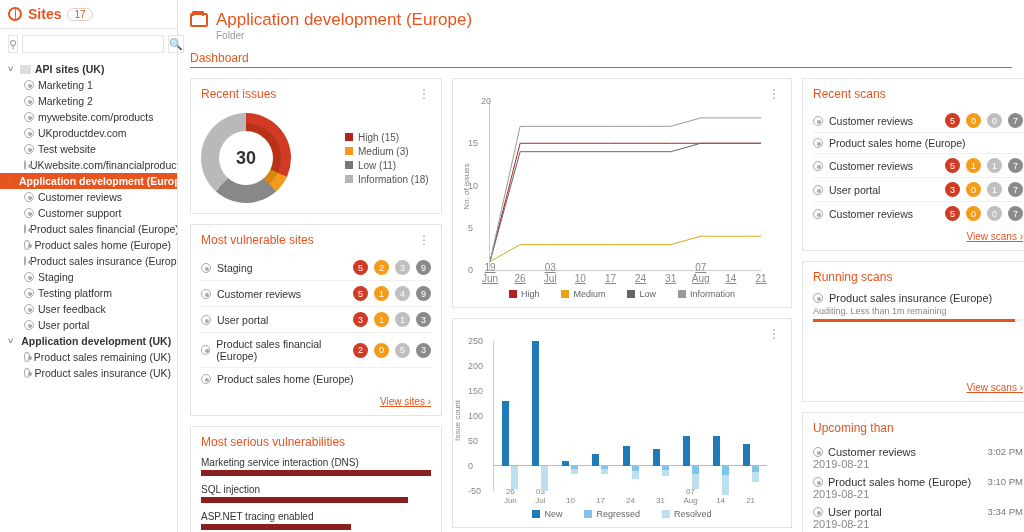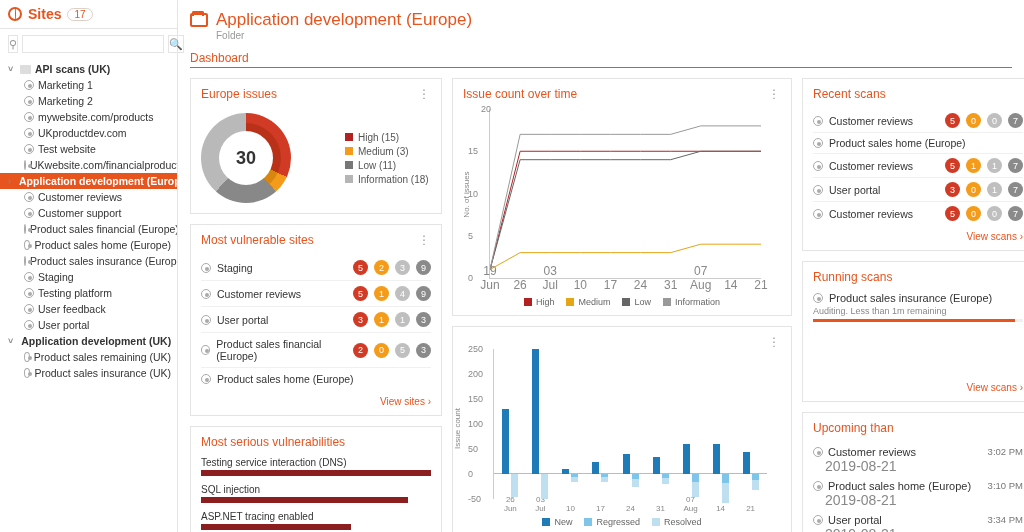--- a/index.html
+++ b/index.html
@@ -77,51 +77,51 @@
   .legend { font-size:10px; color:#555;}
   .legend div { display:flex; align-items:center; gap:5px; margin:3px 0;padding-left:36px;}
   .sw { width:8px; height:8px; display:inline-block;}
   
   .vlist .row { display:flex; align-items:center; justify-content:space-between; padding:5px 0; border-top:1px solid #f0f0f0; font-size:10.5px;}
   .vlist .row:first-child { border-top:none;}
   .vlist .left { display:flex; align-items:center; gap:6px;}
   .badges { display:flex; gap:6px;}
   .badge { width:15px; height:15px; border-radius:50%; color:#fff; font-size:9px; display:flex; align-items:center; justify-content:center;}
   .b-red{background:var(--badge-red);} .b-or{background:var(--badge-orange);} .b-gl{background:var(--badge-gray-light);} .b-g{background:var(--badge-gray);}
-  .viewlink { text-align:right; font-size:10px; color:var(--accent); margin-top:6px; cursor:pointer;}
+  .viewlink { text-align:right; font-size:10px; color:var(--accent); margin-top:6px; cursor:pointer;text-decoration:underline;}
   .viewlink::after{content:" ›";}
   
   .hbars .hrow { margin:3px 0 8px; font-size:10px;}
   .hbars .bar { height:6px; background:#8b1f1f; margin-top:2px;}
   
   .chart { position:relative; height:170px; border-left:1px solid #ccc; border-bottom:1px solid #ccc; margin:8px 20px 4px 26px;}
   .chart .yl { position:absolute; left:-22px; font-size:9px; color:#888; transform:translateY(50%);}
-  .chart .xl { position:absolute; bottom:-14px; font-size:12px; color:#888; transform:translateX(-50%);}
+  .chart .xl { position:absolute; bottom:-14px; font-size:10px; color:#888; transform:translateX(-50%);text-decoration:underline;}
   .chart svg { position:absolute; inset:0; width:100%; height:100%;}
   .axis-label-y { position:absolute; left:-20px; top:50%; transform:rotate(-90deg) translateX(18px); font-size:8px; color:#888;}
-  .inline-legend { display:flex; gap:12px; font-size:9px; color:#666; justify-content:center; margin-top:18px;}
+  .inline-legend { display:flex; gap:22px; font-size:9px; color:#666; justify-content:center; margin-top:18px;}
   .inline-legend span { display:flex; align-items:center; gap:4px;}
   .lsw { width:8px; height:8px;}
   
   .barchart { position:relative; height:150px; margin:8px 14px 4px 30px; border-left:1px solid #ccc;}
   .barchart .zero { position:absolute; left:0; right:0; height:1px; background:#bbb;}
   .barchart .yl { position:absolute; left:-26px; font-size:9px; color:#888; transform:translateY(50%);}
   .barchart .xl { position:absolute; bottom:-14px; font-size:8px; color:#888; transform:translateX(-50%);}
   .barchart .stack { position:absolute; width:7px;}
   .axis-label-y2 { position:absolute; left:-26px; top:50%; transform:rotate(-90deg) translateX(14px); font-size:8px; color:#888;}
   
   .rlist .row { display:flex; align-items:center; justify-content:space-between; padding:4px 0; border-bottom:1px solid #f0f0f0; font-size:10.5px;}
   .rlist .row:last-child{ border-bottom:none;}
   .rlist .left { display:flex; align-items:center; gap:6px;}
   .running .status { font-size:9px; color:#888; margin-top:2px;}
   .prog { height:3px; background:#f0f0f0; margin-top:3px; position:relative;}
   .prog::after { content:""; position:absolute; left:0; top:0; bottom:0; width:96%; background:var(--accent);}
   .up .row { display:flex; justify-content:space-between; padding:3px 0;}
   .up .row .t { font-size:9.5px; color:#777; white-space:nowrap;}
-  .up .info .d { font-size:14px; color:#888;margin-left:12px;}
+  .up .info .d { font-size:11px; color:#888;}
   .up .info .n { display:flex; align-items:center; gap:5px;}
 </style>
 </head>
 <body>
 
 <div class="app">
   <aside class="sidebar">
     <div class="sb-header">
       <span class="globe-icon"></span>
       <span class="title">Sites</span>
@@ -129,21 +129,21 @@
     </div>
     <div class="search-row">
       <span class="sbtn">⚲</span>
       <input type="text" placeholder="" style="">
       <span class="sbtn">🔍</span>
     </div>
     <div id="tree" class="tree">
         <div class="item lvl1">
           <span class="chev">˅</span>
           <span class="folder-mini"></span>
-          <span>API scans (UK)</span>
+          <span>API sites (UK)</span>
         </div>
         <div class="item lvl2">
           <span class="site-dot"></span>
           <span>Marketing 1</span>
         </div>
         <div class="item lvl2">
           <span class="site-dot"></span>
           <span>Marketing 2</span>
         </div>
         <div class="item lvl2">
@@ -226,21 +226,21 @@
     </div>
     <div class="subtitle">Folder</div>
     <div class="dash-label">Dashboard</div>
     <div class="dash-rule"></div>
 
     <div class="grid">
 
       <div class="col">
         <div class="panel">
           <span class="dots">⋮</span>
-          <h3>Europe issues</h3>
+          <h3>Recent issues</h3>
           <div class="body donut-wrap">
             <div class="donut">
               <div class="donut-center">30</div>
             </div>
             <div class="legend" id="donut-legend">
                 <div>
                   <span class="sw" style="background:#b22222"></span>
                   <span>High (15)</span>
                 </div>
                 <div>
@@ -319,40 +319,39 @@
                 <span class="badges"></span>
               </div>
             </div>
           <div class="viewlink">View sites</div>
         </div>
 
         <div class="panel">
           <h3>Most serious vulnerabilities</h3>
           <div class="body hbars" id="hbars">
               <div class="hrow">
-                <div>Testing service interaction (DNS)</div>
+                <div>Marketing service interaction (DNS)</div>
                 <div class="bar" style="width:100%"></div>
               </div>
               <div class="hrow">
                 <div>SQL injection</div>
                 <div class="bar" style="width:90%"></div>
               </div>
               <div class="hrow">
                 <div>ASP.NET tracing enabled</div>
                 <div class="bar" style="width:65%"></div>
               </div>
             </div>
 
         </div>
       </div>
 
       <div class="col">
         <div class="panel">
           <span class="dots">⋮</span>
-          <h3>Issue count over time</h3>
           <div class="body" style="position:relative;">
             <span class="axis-label-y">No. of issues</span>
             <div class="chart" id="linechart">
                 <div class="yl" style="bottom: 0%;">0</div>
                 <div class="yl" style="bottom: 25%;">5</div>
                 <div class="yl" style="bottom: 50%;">10</div>
                 <div class="yl" style="bottom: 75%;">15</div>
                 <div class="yl" style="bottom: 100%; margin-left: 13px;">20</div>
                 <div class="xl" style="left: 0%; white-space: pre; text-align: center;">19
 Jun</div>

